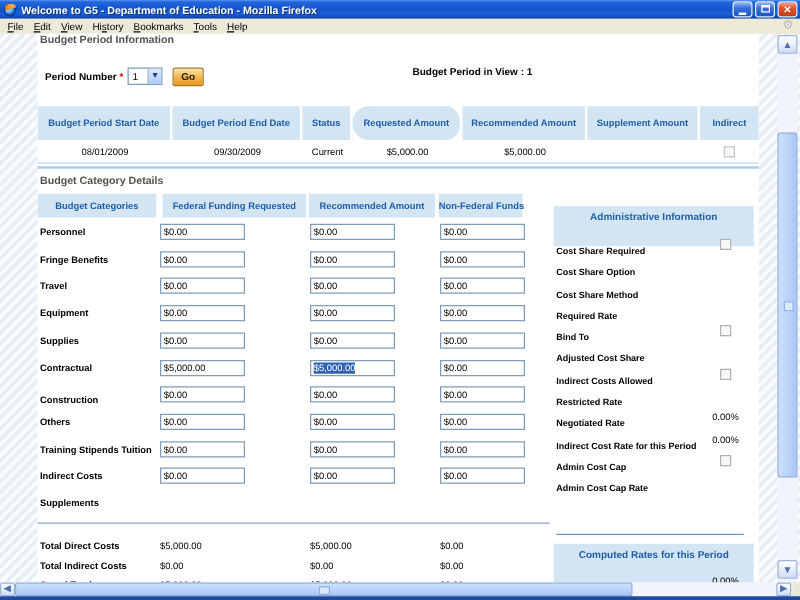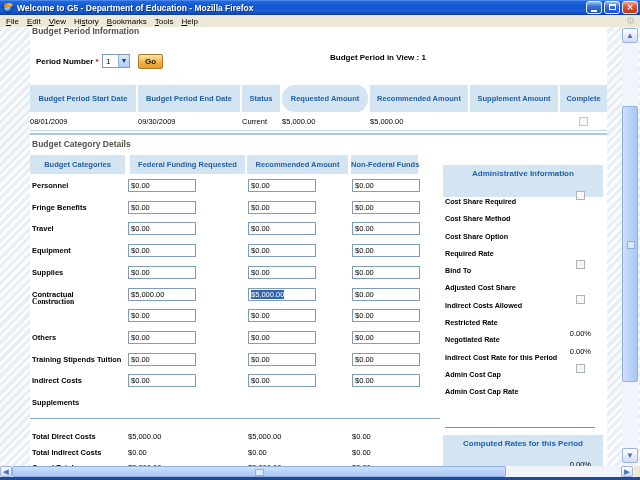--- a/index.html
+++ b/index.html
@@ -52,21 +52,21 @@
     color:#1d3f8f; font-size:7px; text-align:center; line-height:11px; }
   .go-btn { position:absolute; left:108px; top:27px; width:25px; height:15px;
     background:linear-gradient(#fce7a8,#f2ae42 60%,#e89c2e); border:1px solid #a87a28; border-radius:2px;
     font-size:8px; font-weight:bold; color:#222; text-align:center; line-height:13px; }
   
   .ptable { position:absolute; top:58px; left:0; width:577px; display:table; table-layout:fixed; border-spacing:0; }
   .prow { display:table-row; }
   .hcell { display:table-cell; background:#d3e5f3; color:#1f5fa8; font-weight:bold; font-size:7.5px;
     text-align:center; vertical-align:middle; height:27px; padding:1px 2px; border-right:2px solid #fff;margin-left:29px; }
   .hcell:last-child { border-right:none; }
-  .dcell { display:table-cell; background:#fff; color:#000; font-size:7.5px; text-align:left;
+  .dcell { display:table-cell; background:#fff; color:#000; font-size:7.5px; text-align:center;
     vertical-align:middle; height:19px; }
   .pcheck { width:9px; height:9px; border:1px solid #c2c6ca; background:#f8f8f5; margin:0 auto; }
   .sepline1 { position:absolute; top:103px; left:0; width:577px; height:1px; background:#bcd6ec; }
   .sepline2 { position:absolute; top:106px; left:0; width:577px; height:2px; background:#a9cbe7; }
   
   .chcell { position:absolute; top:128px; height:19px; background:#d3e5f3; color:#1f5fa8;
     font-weight:bold; font-size:7.5px; text-align:center; line-height:19px; white-space:nowrap; }
   .cat-label { position:absolute; font-size:7.5px; font-weight:bold; color:#000; white-space:nowrap; }
   .tinput { position:absolute; width:68px; height:13px; border:1px solid #7f9db9; background:#fff;
     font-size:7.5px; line-height:11px; padding-left:2px; color:#000; overflow:hidden; white-space:nowrap; }
@@ -159,21 +159,21 @@
     <div class="plabel" style="left:300px; top:26px;">Budget Period in View : 1</div>
 
     <div class="ptable" id="period-table">
         <div class="prow">
           <div class="hcell" style="width: 108px;">Budget Period Start Date</div>
           <div class="hcell" style="width: 104px;">Budget Period End Date</div>
           <div class="hcell" style="width: 40px;">Status</div>
           <div class="hcell" style="width: 88px; border-radius: 13px;">Requested Amount</div>
           <div class="hcell" style="width: 100px;">Recommended Amount</div>
           <div class="hcell" style="width: 90px;">Supplement Amount</div>
-          <div class="hcell" style="width: 47px;">Complete</div>
+          <div class="hcell" style="width: 47px;">Indirect</div>
         </div>
         <div class="prow">
           <div class="dcell">08/01/2009</div>
           <div class="dcell">09/30/2009</div>
           <div class="dcell">Current</div>
           <div class="dcell">$5,000.00</div>
           <div class="dcell">$5,000.00</div>
           <div class="dcell"></div>
           <div class="dcell">
             <div class="pcheck"></div>
@@ -210,21 +210,21 @@
         <div class="tinput" style="left: 218px; top: 217.1px;">$0.00</div>
         <div class="tinput" style="left: 322px; top: 217.1px;">$0.00</div>
         <div class="cat-label" style="left: 2px; top: 240.8px;">Supplies</div>
         <div class="tinput" style="left: 98px; top: 238.8px;">$0.00</div>
         <div class="tinput" style="left: 218px; top: 238.8px;">$0.00</div>
         <div class="tinput" style="left: 322px; top: 238.8px;">$0.00</div>
         <div class="cat-label" style="left: 2px; top: 262.5px;">Contractual</div>
         <div class="tinput" style="left: 98px; top: 260.5px;">$5,000.00</div>
         <div class="tinput" style="left: 218px; top: 260.5px;"><span class="sel">$5,000.00</span></div>
         <div class="tinput" style="left: 322px; top: 260.5px;">$0.00</div>
-        <div class="cat-label" style="left: 2px; top: 270px; font-family: Liberation Serif, serif;">Construction</div>
+        <div class="cat-label" style="left: 2px; top: 288px;">Construction</div>
         <div class="tinput" style="left: 98px; top: 282.2px;">$0.00</div>
         <div class="tinput" style="left: 218px; top: 282.2px;">$0.00</div>
         <div class="tinput" style="left: 322px; top: 282.2px;">$0.00</div>
         <div class="cat-label" style="left: 2px; top: 305.9px;">Others</div>
         <div class="tinput" style="left: 98px; top: 303.9px;">$0.00</div>
         <div class="tinput" style="left: 218px; top: 303.9px;">$0.00</div>
         <div class="tinput" style="left: 322px; top: 303.9px;">$0.00</div>
         <div class="cat-label" style="left: 2px; top: 327.6px;">Training Stipends Tuition</div>
         <div class="tinput" style="left: 98px; top: 325.6px;">$0.00</div>
         <div class="tinput" style="left: 218px; top: 325.6px;">$0.00</div>
@@ -249,22 +249,22 @@
         <div class="tot-label" style="left: 2px; top: 436px;">Grand Total</div>
         <div class="tot-val" style="left: 98px; top: 436px;">$5,000.00</div>
         <div class="tot-val" style="left: 218px; top: 436px;">$5,000.00</div>
         <div class="tot-val" style="left: 322px; top: 436px;">$0.00</div>
       </div>
 
     <div class="apanel">
       <div class="phead">Administrative Information</div>
       <div class="aitems" id="admin-items">
           <div class="aitem"><span class="albl">Cost Share Required</span><div class="acheck"></div></div>
+          <div class="aitem"><span class="albl">Cost Share Option</span></div>
           <div class="aitem"><span class="albl">Cost Share Method</span></div>
-          <div class="aitem"><span class="albl">Cost Share Option</span></div>
           <div class="aitem"><span class="albl">Required Rate</span></div>
           <div class="aitem"><span class="albl">Bind To</span><div class="acheck"></div></div>
           <div class="aitem"><span class="albl">Adjusted Cost Share</span></div>
           <div class="aitem"><span class="albl">Indirect Costs Allowed</span><div class="acheck"></div></div>
           <div class="aitem"><span class="albl">Restricted Rate</span></div>
           <div class="aitem"><span class="albl">Negotiated Rate</span><span class="aval">0.00%</span></div>
           <div class="aitem"><span class="albl">Indirect Cost Rate for this Period</span><span class="aval">0.00%</span></div>
           <div class="aitem"><span class="albl">Admin Cost Cap</span><div class="acheck"></div></div>
           <div class="aitem"><span class="albl">Admin Cost Cap Rate</span></div>
         </div>

